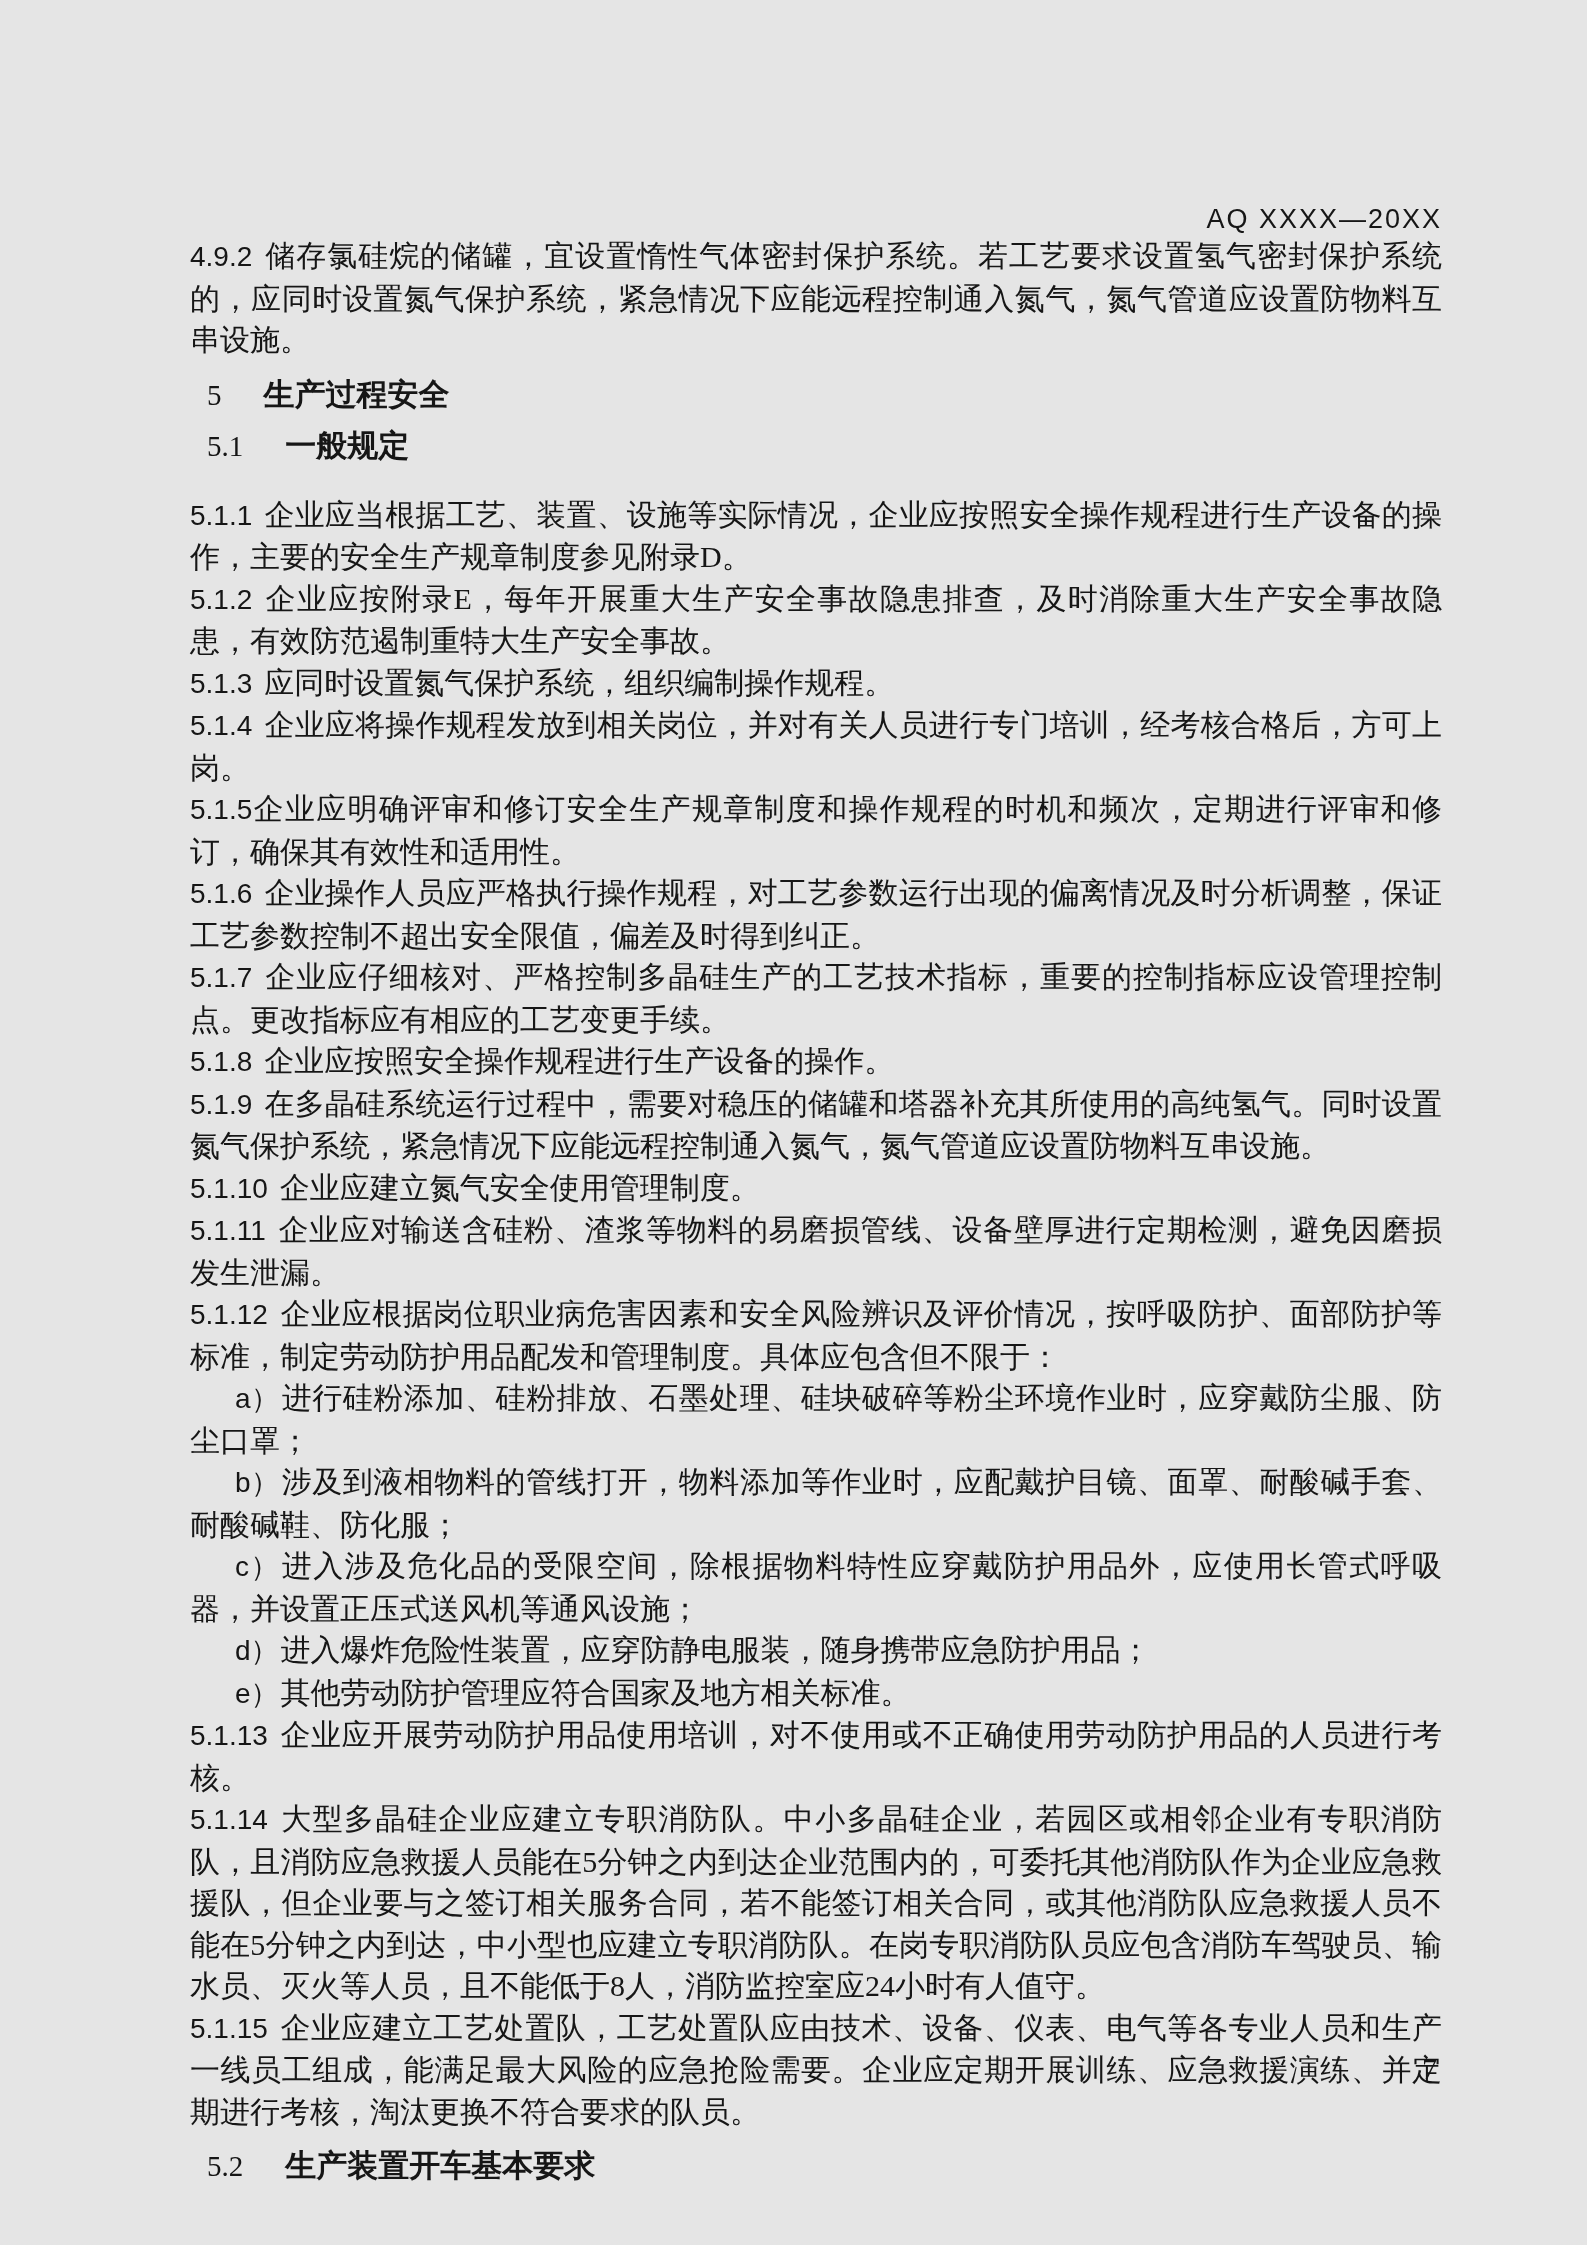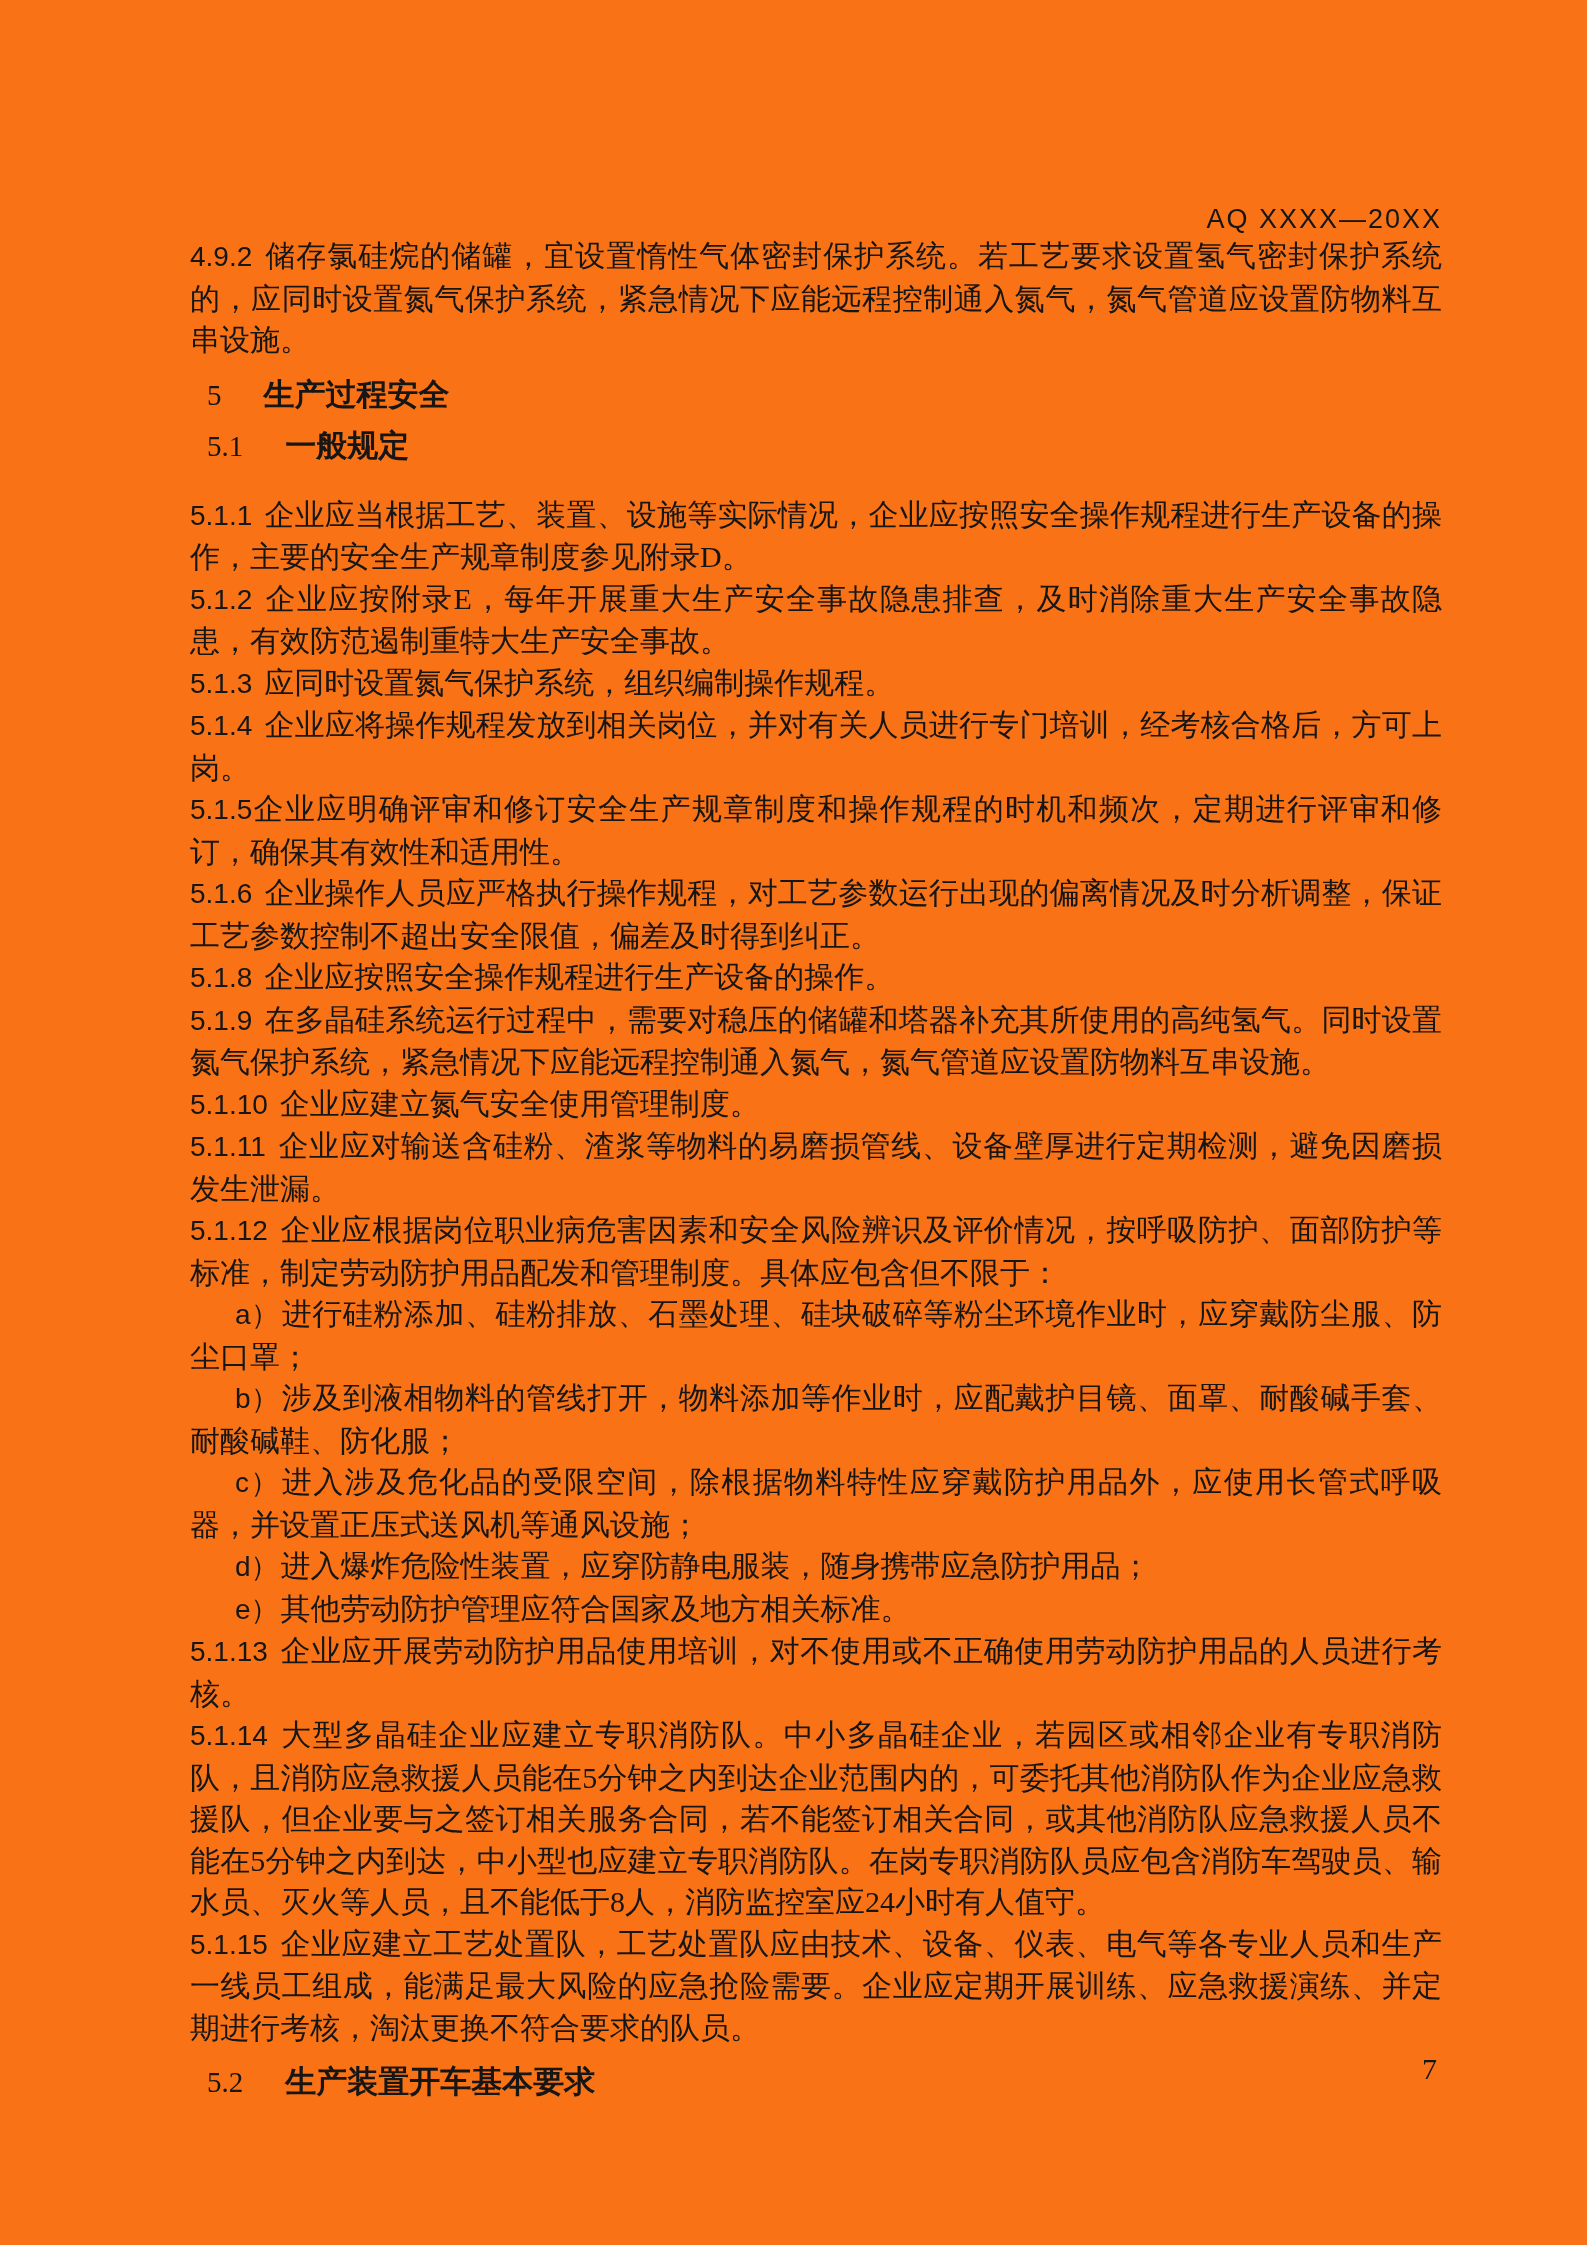--- a/index.html
+++ b/index.html
@@ -1,20 +1,20 @@
 <!DOCTYPE html>
 <html><head>
 <meta charset="utf-8">
 <style>
   html, body { margin: 0; padding: 0; background: #ffffff; }
   .page {
     position: relative;
     width: 1587px;
     height: 2245px;
-    background: #f97316;
+    background: #e5e5e5;
     box-sizing: border-box;
     padding: 0 145px 0 190px;
     color: #161616;
     font-family: "Liberation Serif", serif;
     overflow: hidden;
   }
   .running-header {
     padding-top: 203px;
     text-align: right;
     font-family: "Liberation Sans", sans-serif;
@@ -82,20 +82,21 @@
 
   <h2 class="sec h2-space"><span class="num">5.1</span><span>一般规定</span></h2>
 
   <div class="body-group">
     <p class="para"><span class="num">5.1.1</span><span>企业应当根据工艺、装置、设施等实际情况，企业应按照安全操作规程进行生产设备的操作，主要的安全生产规章制度参见附录D。</span></p>
     <p class="para"><span class="num">5.1.2</span><span>企业应按附录E，每年开展重大生产安全事故隐患排查，及时消除重大生产安全事故隐患，有效防范遏制重特大生产安全事故。</span></p>
     <p class="para"><span class="num">5.1.3</span><span>应同时设置氮气保护系统，组织编制操作规程。</span></p>
     <p class="para"><span class="num">5.1.4</span><span>企业应将操作规程发放到相关岗位，并对有关人员进行专门培训，经考核合格后，方可上岗。</span></p>
     <p class="para"><span class="num tight">5.1.5</span><span>企业应明确评审和修订安全生产规章制度和操作规程的时机和频次，定期进行评审和修订，确保其有效性和适用性。</span></p>
     <p class="para"><span class="num">5.1.6</span><span>企业操作人员应严格执行操作规程，对工艺参数运行出现的偏离情况及时分析调整，保证工艺参数控制不超出安全限值，偏差及时得到纠正。</span></p>
+    <p class="para"><span class="num">5.1.7</span><span>企业应仔细核对、严格控制多晶硅生产的工艺技术指标，重要的控制指标应设管理控制点。更改指标应有相应的工艺变更手续。</span></p>
     <p class="para"><span class="num">5.1.8</span><span>企业应按照安全操作规程进行生产设备的操作。</span></p>
     <p class="para"><span class="num">5.1.9</span><span>在多晶硅系统运行过程中，需要对稳压的储罐和塔器补充其所使用的高纯氢气。同时设置氮气保护系统，紧急情况下应能远程控制通入氮气，氮气管道应设置防物料互串设施。</span></p>
     <p class="para"><span class="num">5.1.10</span><span>企业应建立氮气安全使用管理制度。</span></p>
     <p class="para"><span class="num">5.1.11</span><span>企业应对输送含硅粉、渣浆等物料的易磨损管线、设备壁厚进行定期检测，避免因磨损发生泄漏。</span></p>
     <p class="para"><span class="num">5.1.12</span><span>企业应根据岗位职业病危害因素和安全风险辨识及评价情况，按呼吸防护、面部防护等标准，制定劳动防护用品配发和管理制度。具体应包含但不限于：</span></p>
     <p class="item"><span class="num">a）</span><span>进行硅粉添加、硅粉排放、石墨处理、硅块破碎等粉尘环境作业时，应穿戴防尘服、防尘口罩；</span></p>
     <p class="item"><span class="num">b）</span><span>涉及到液相物料的管线打开，物料添加等作业时，应配戴护目镜、面罩、耐酸碱手套、耐酸碱鞋、防化服；</span></p>
     <p class="item"><span class="num">c）</span><span>进入涉及危化品的受限空间，除根据物料特性应穿戴防护用品外，应使用长管式呼吸器，并设置正压式送风机等通风设施；</span></p>
     <p class="item"><span class="num">d）</span><span>进入爆炸危险性装置，应穿防静电服装，随身携带应急防护用品；</span></p>
     <p class="item"><span class="num">e）</span><span>其他劳动防护管理应符合国家及地方相关标准。</span></p>

